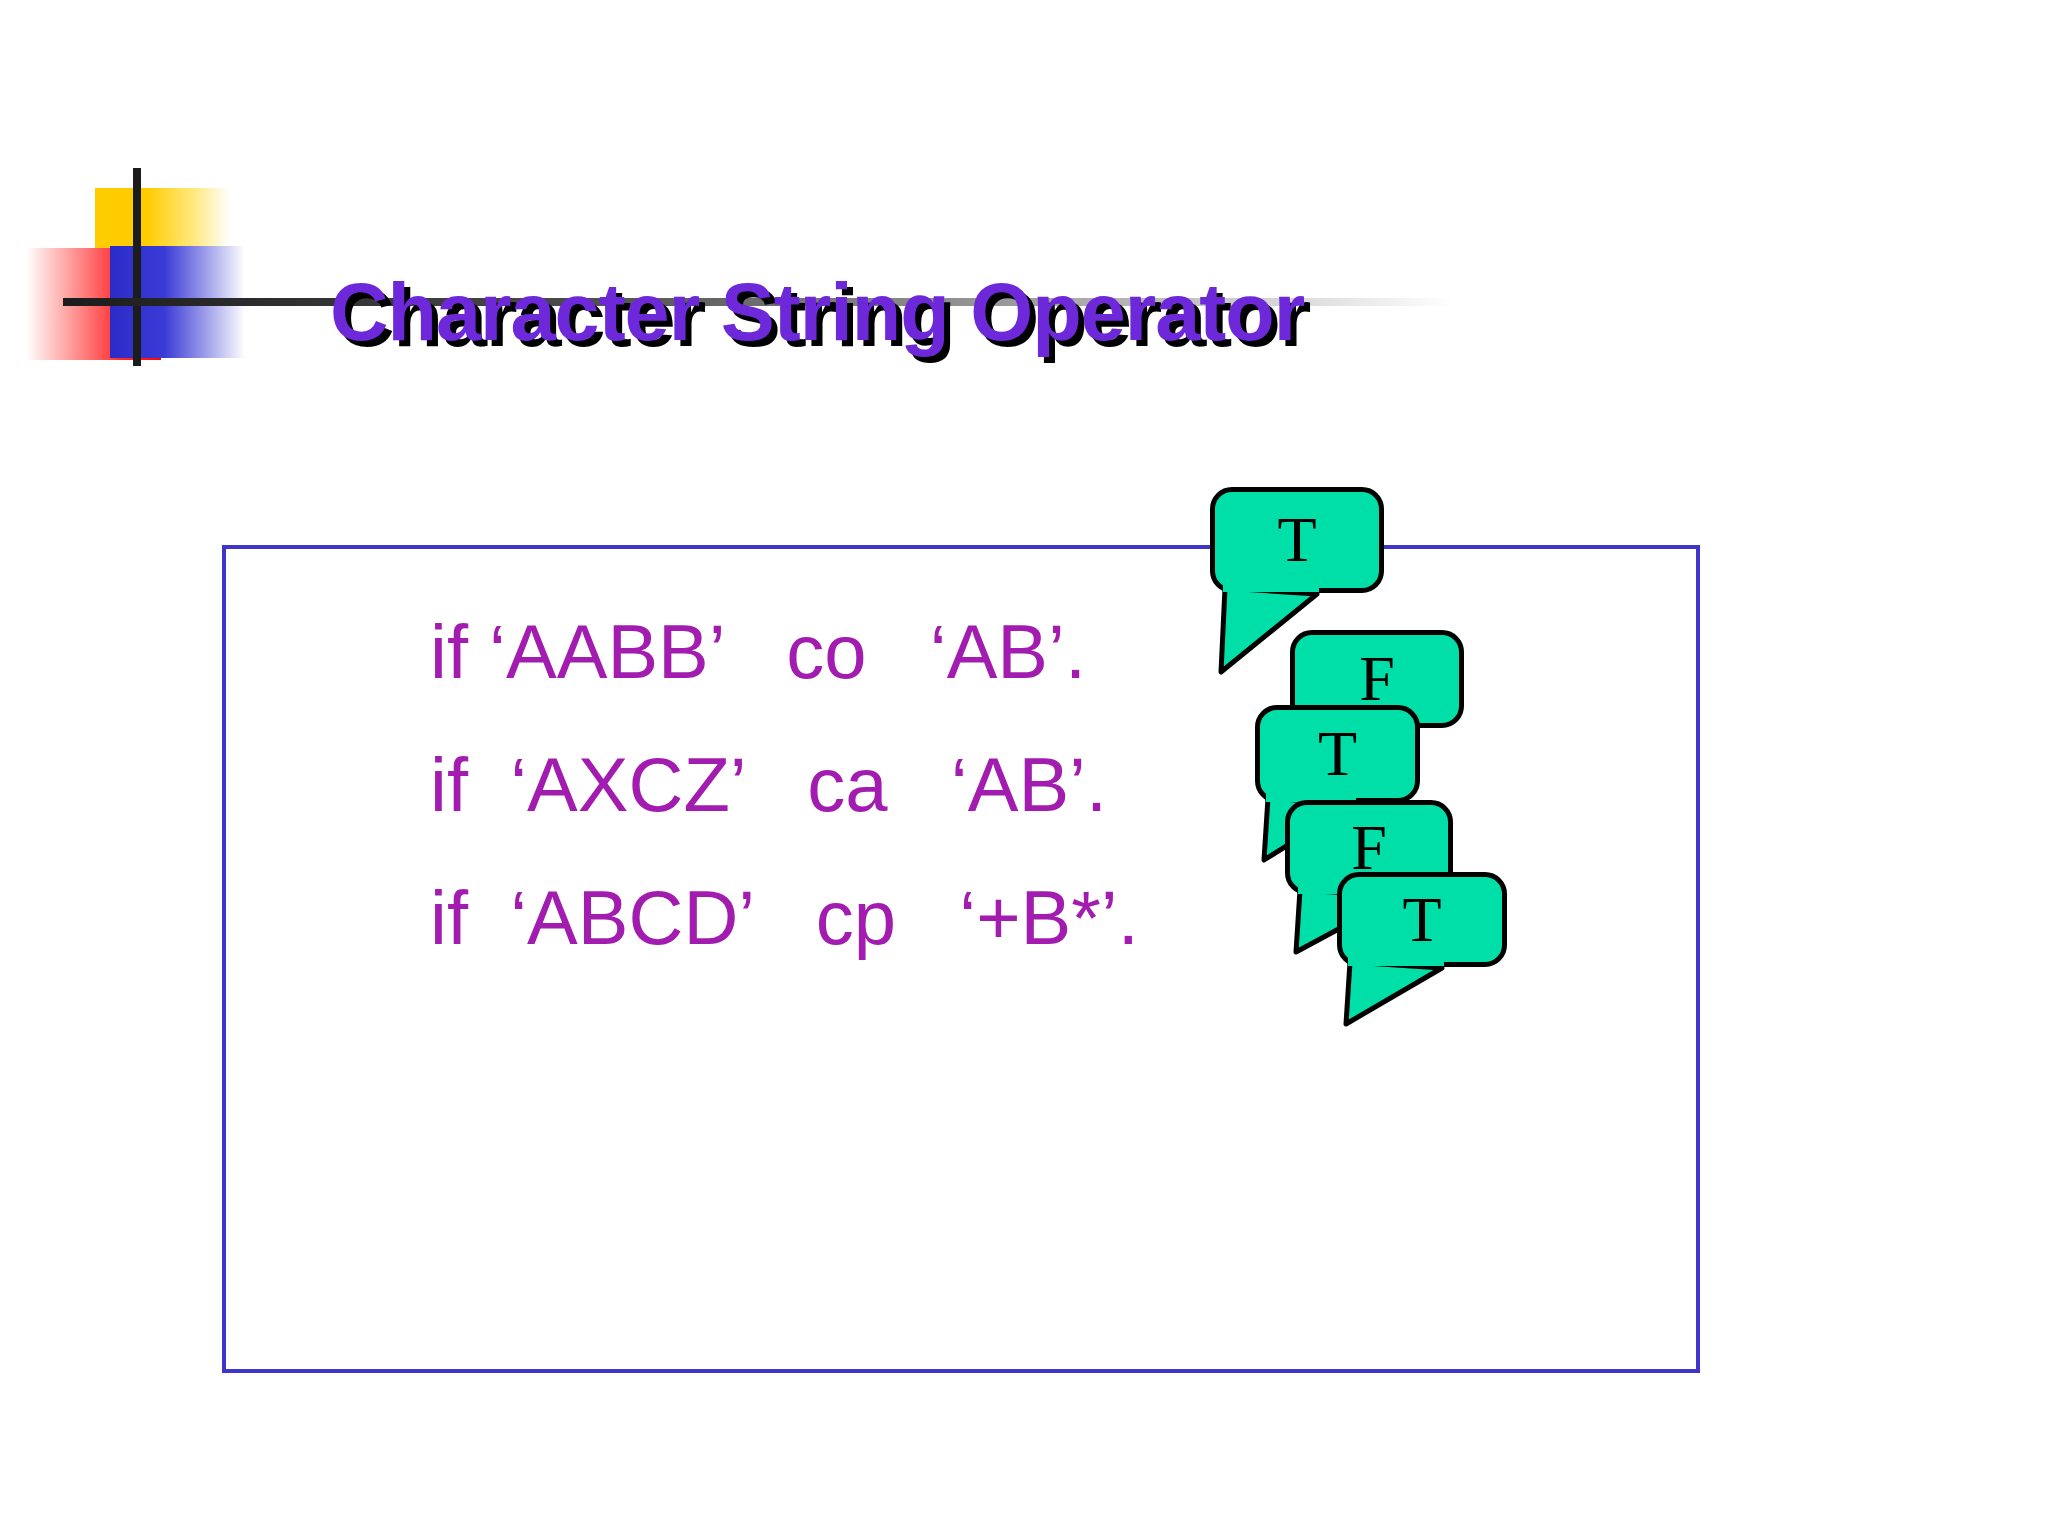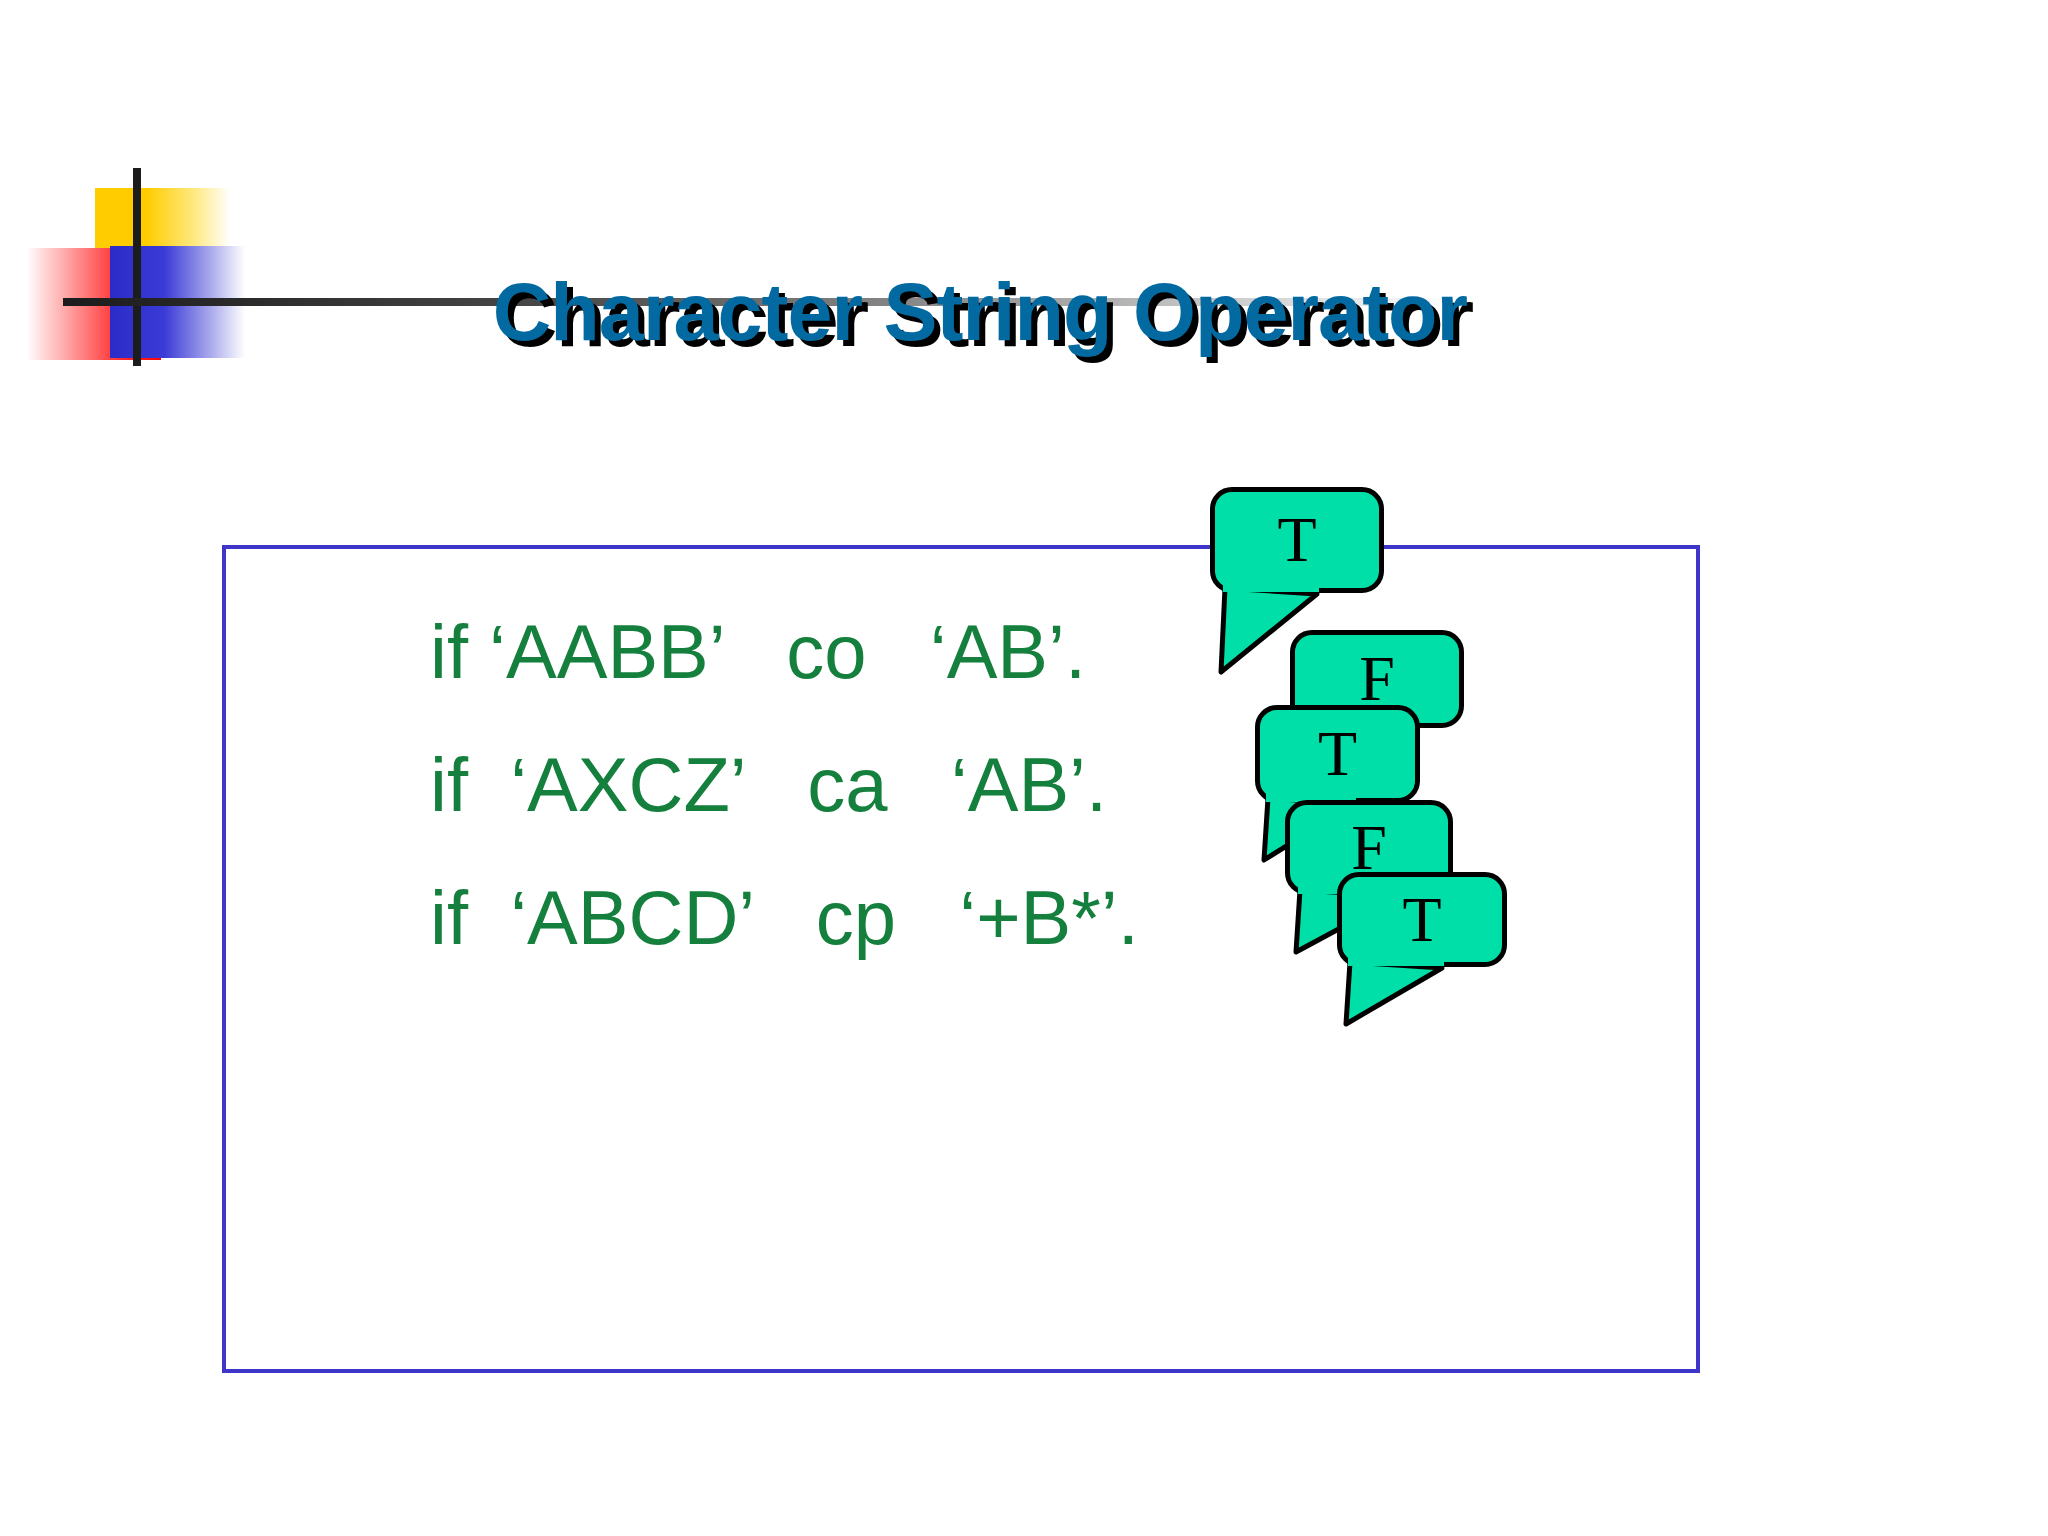--- a/index.html
+++ b/index.html
@@ -54,26 +54,26 @@
     width: 1390px;
     background: linear-gradient(to right, #1C1C1C 0%, #2A2A2A 12%, #4A4A4A 36%, #9A9A9A 68%, #D8D8D8 88%, #FFFFFF 100%);
   }
 
   
   #slide-title {
     position: absolute;
     left: 330px;
     top: 272px;
     width: 1300px;
-    text-align: center;
+    text-align: left;
     font-family: "Liberation Sans", sans-serif;
     font-weight: bold;
     font-size: 81px;
     line-height: 1.0;
-    color: #0369a1;
+    color: #6d28d9;
     text-shadow: 6px 6px 0 #000000;
     letter-spacing: -1px;
     white-space: nowrap;
   }
 
   
   #content-box {
     position: absolute;
     left: 222px;
     top: 545px;
@@ -89,21 +89,21 @@
     position: absolute;
     left: 430px;
     top: 585px;
     width: 1200px;
   }
   .code-line {
     font-family: "Liberation Sans", sans-serif;
     font-weight: normal;
     font-size: 76px;
     line-height: 133px;
-    color: #15803d;
+    color: #a21caf;
     white-space: pre;
   }
 
   
   .callout {
     position: absolute;
     background: #00DFA8;
     border: 5px solid #000000;
     border-radius: 22px;
     box-sizing: border-box;

